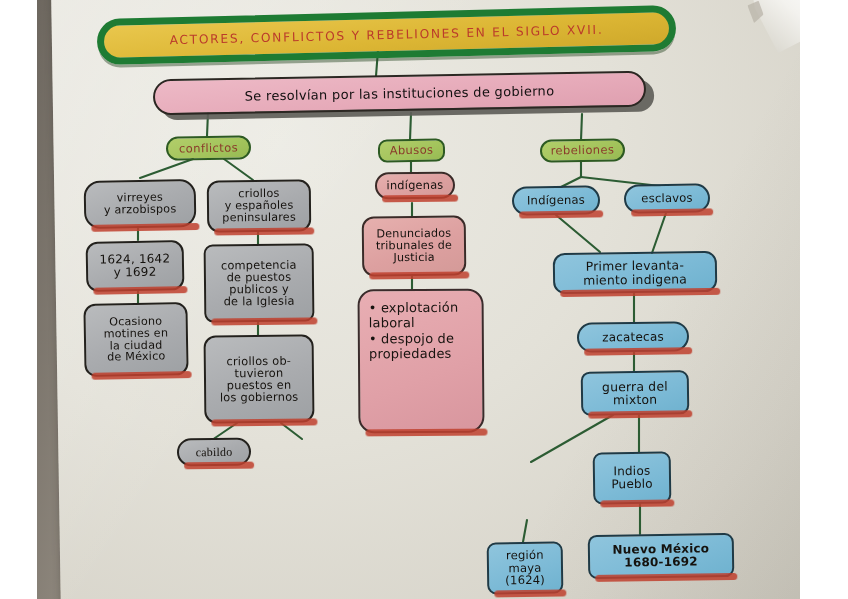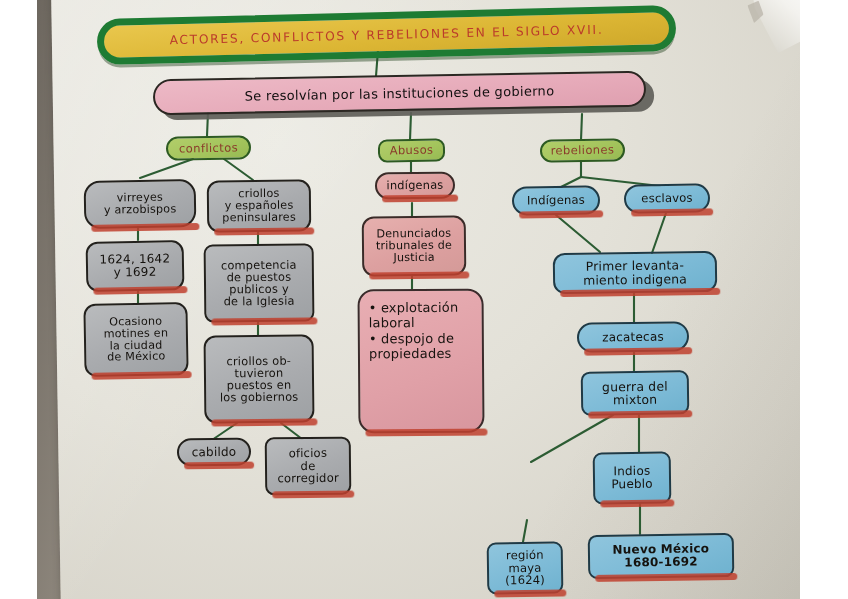--- a/index.html
+++ b/index.html
@@ -181,27 +181,22 @@
 publicos y
 de la Iglesia</span>
     </div>
     <div class="node grey r12" style="left:204px;top:335px;width:110px;height:88px;font-size:11.4px;transform:rotate(-0.6deg);">
       <span class="t" style="white-space:pre-line;">criollos ob-
 tuvieron
 puestos en
 los gobiernos</span>
     </div>
 
-    <div class="node grey r16" style="left:177px;top:438px;width:74px;height:28px;font-size:12px;transform:rotate(-0.6deg);">
+    <div class="node grey r16" style="left:177px;top:438px;width:74px;height:28px;font-size:12px;transform:rotate(-0.6deg);font-family:Liberation Serif, serif;">
       <span class="t" style="white-space:pre-line;">cabildo</span>
-    </div>
-    <div class="node grey r9" style="left:265px;top:437px;width:86px;height:58px;font-size:11.6px;transform:rotate(-0.6deg);">
-      <span class="t" style="white-space:pre-line;">oficios
-de
-corregidor</span>
     </div>
 
     <div class="node salmon r16" style="left:375px;top:172px;width:80px;height:27px;font-size:11.4px;transform:rotate(-0.6deg);">
       <span class="t" style="white-space:pre-line;">indígenas</span>
     </div>
     <div class="node salmon r12" style="left:362px;top:216px;width:104px;height:60px;font-size:11.2px;transform:rotate(-0.6deg);">
       <span class="t" style="white-space:pre-line;">Denunciados
 tribunales de
 Justicia</span>
     </div>

